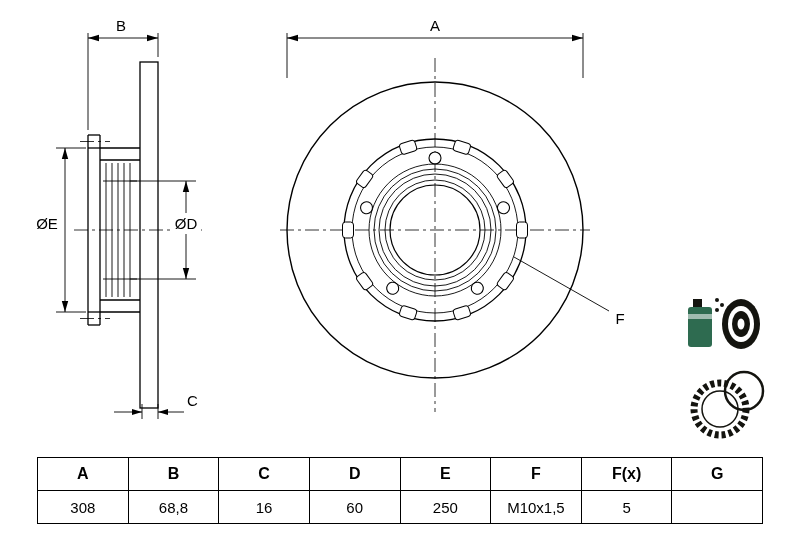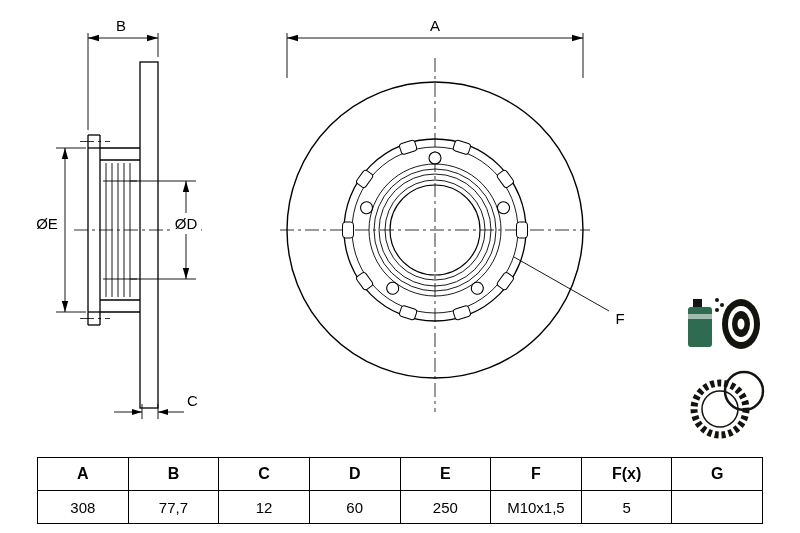--- a/index.html
+++ b/index.html
@@ -176,22 +176,22 @@
       <td>B</td>
       <td>C</td>
       <td>D</td>
       <td>E</td>
       <td>F</td>
       <td>F(x)</td>
       <td>G</td>
     </tr>
     <tr>
       <td>308</td>
-      <td>77,7</td>
-      <td>12</td>
+      <td>68,8</td>
+      <td>16</td>
       <td>60</td>
       <td>250</td>
       <td>M10x1,5</td>
       <td>5</td>
       <td></td>
     </tr>
   </tbody>
     </table>
 </div>
 

